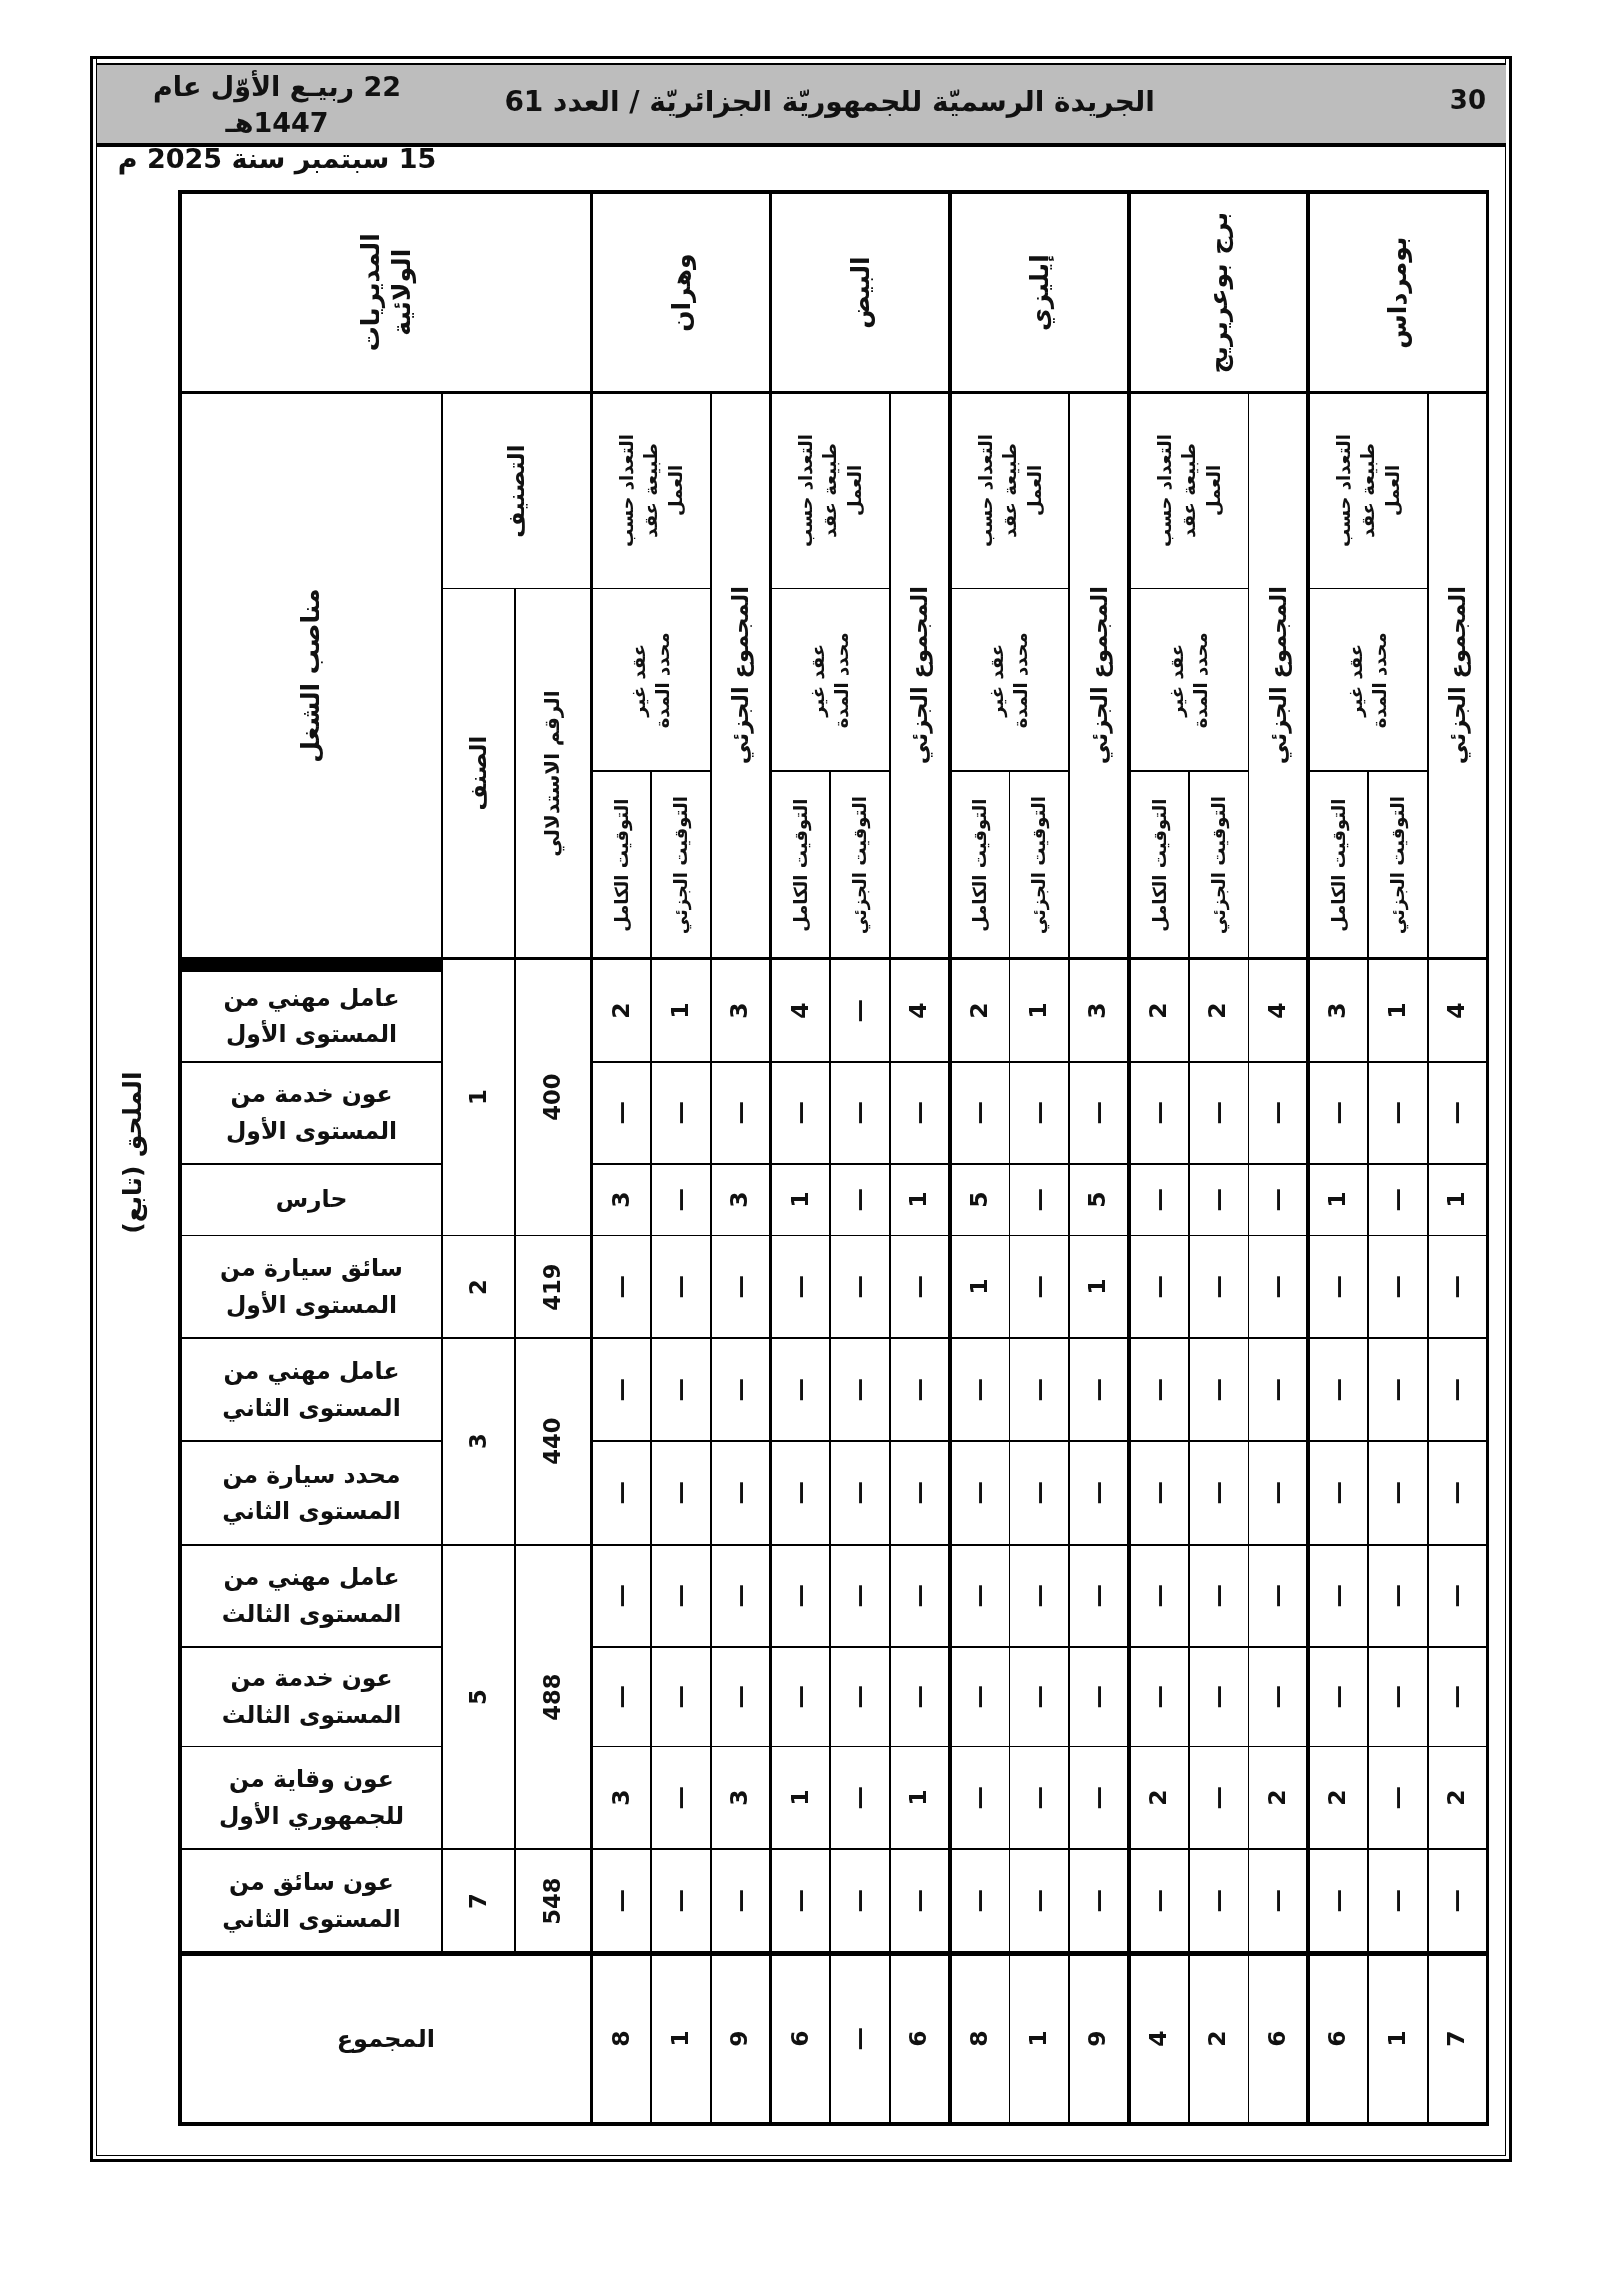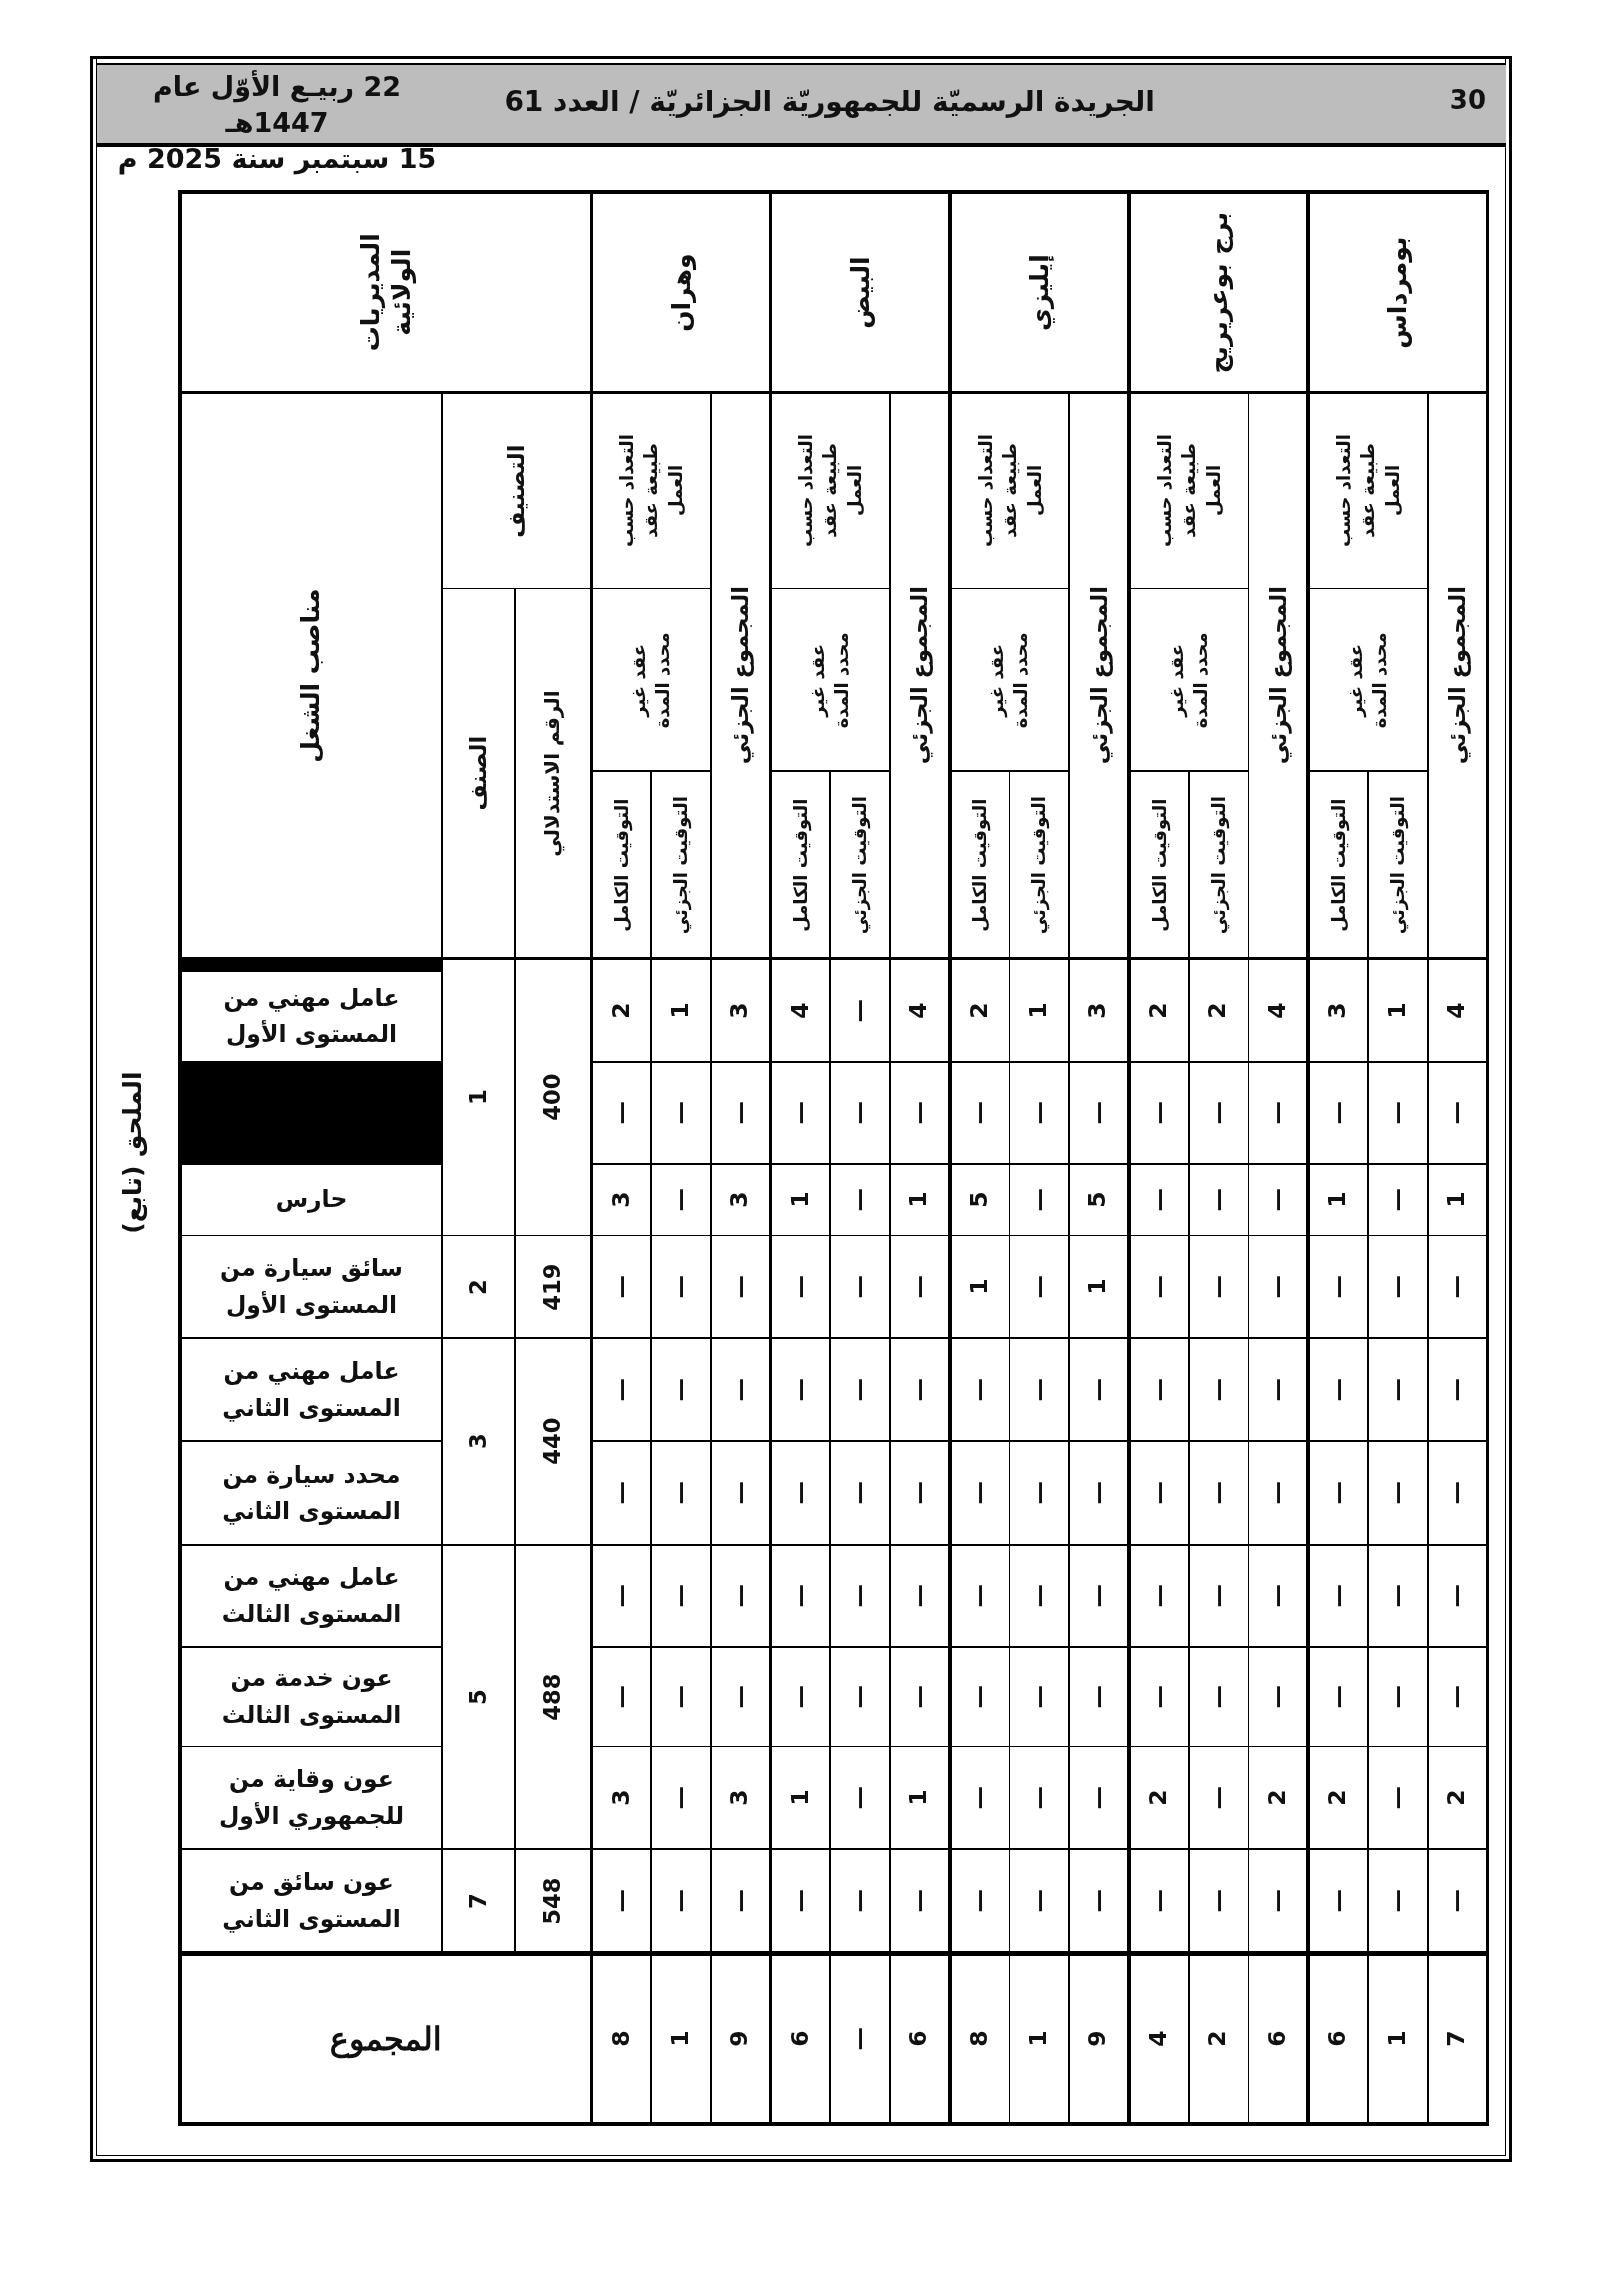--- a/index.html
+++ b/index.html
@@ -32,21 +32,21 @@
   .cell{background:#fff;display:flex;align-items:center;justify-content:center;overflow:hidden;}
   .inner{text-align:center;font-weight:bold;color:#111;direction:rtl;line-height:1.25;}
   .rot{transform:rotate(-90deg);white-space:nowrap;}
   .rot.wrap{white-space:normal;}
   .fs-lg{font-size:25px;}
   .fs-md{font-size:22.6px;}
   .fs-sm{font-size:18px;line-height:1.35;}
   .fs-sm2{font-size:20px;}
   .fs-num{font-size:23.5px;}
   .fs-job{font-size:23.5px;line-height:1.55;}
-  .fs-total{font-size:32px;font-family:Liberation Serif, serif;}
+  .fs-total{font-size:24px;}
 </style>
 </head>
 <body>
 
 <div class="page">
   <div class="frame">
     <div class="frame-inner"></div>
   </div>
 
   <div class="band">
@@ -164,20 +164,23 @@
       </div>
       <div class="cell" style="grid-area: 7 / 33 / 8 / 34;">
         <div class="inner rot fs-sm">التوقيت الجزئي</div>
       </div>
       <div class="cell" style="grid-area: 3 / 35 / 8 / 36;">
         <div class="inner rot fs-md">المجموع الجزئي</div>
       </div>
       <div class="cell" style="grid-area: 9 / 1 / 10 / 2; margin-top: 12px;">
         <div class="inner fs-job wrap" style="width: 233px;">عامل مهني من المستوى الأول</div>
       </div>
+      <div class="cell" style="grid-area: 11 / 1 / 12 / 2;">
+        <div class="inner fs-job wrap" style="width: 233px;">عون خدمة من المستوى الأول</div>
+      </div>
       <div class="cell" style="grid-area: 13 / 1 / 14 / 2;">
         <div class="inner fs-job wrap" style="width: 233px;">حارس</div>
       </div>
       <div class="cell" style="grid-area: 15 / 1 / 16 / 2;">
         <div class="inner fs-job wrap" style="width: 233px;">سائق سيارة من المستوى الأول</div>
       </div>
       <div class="cell" style="grid-area: 17 / 1 / 18 / 2;">
         <div class="inner fs-job wrap" style="width: 233px;">عامل مهني من المستوى الثاني</div>
       </div>
       <div class="cell" style="grid-area: 19 / 1 / 20 / 2;">

